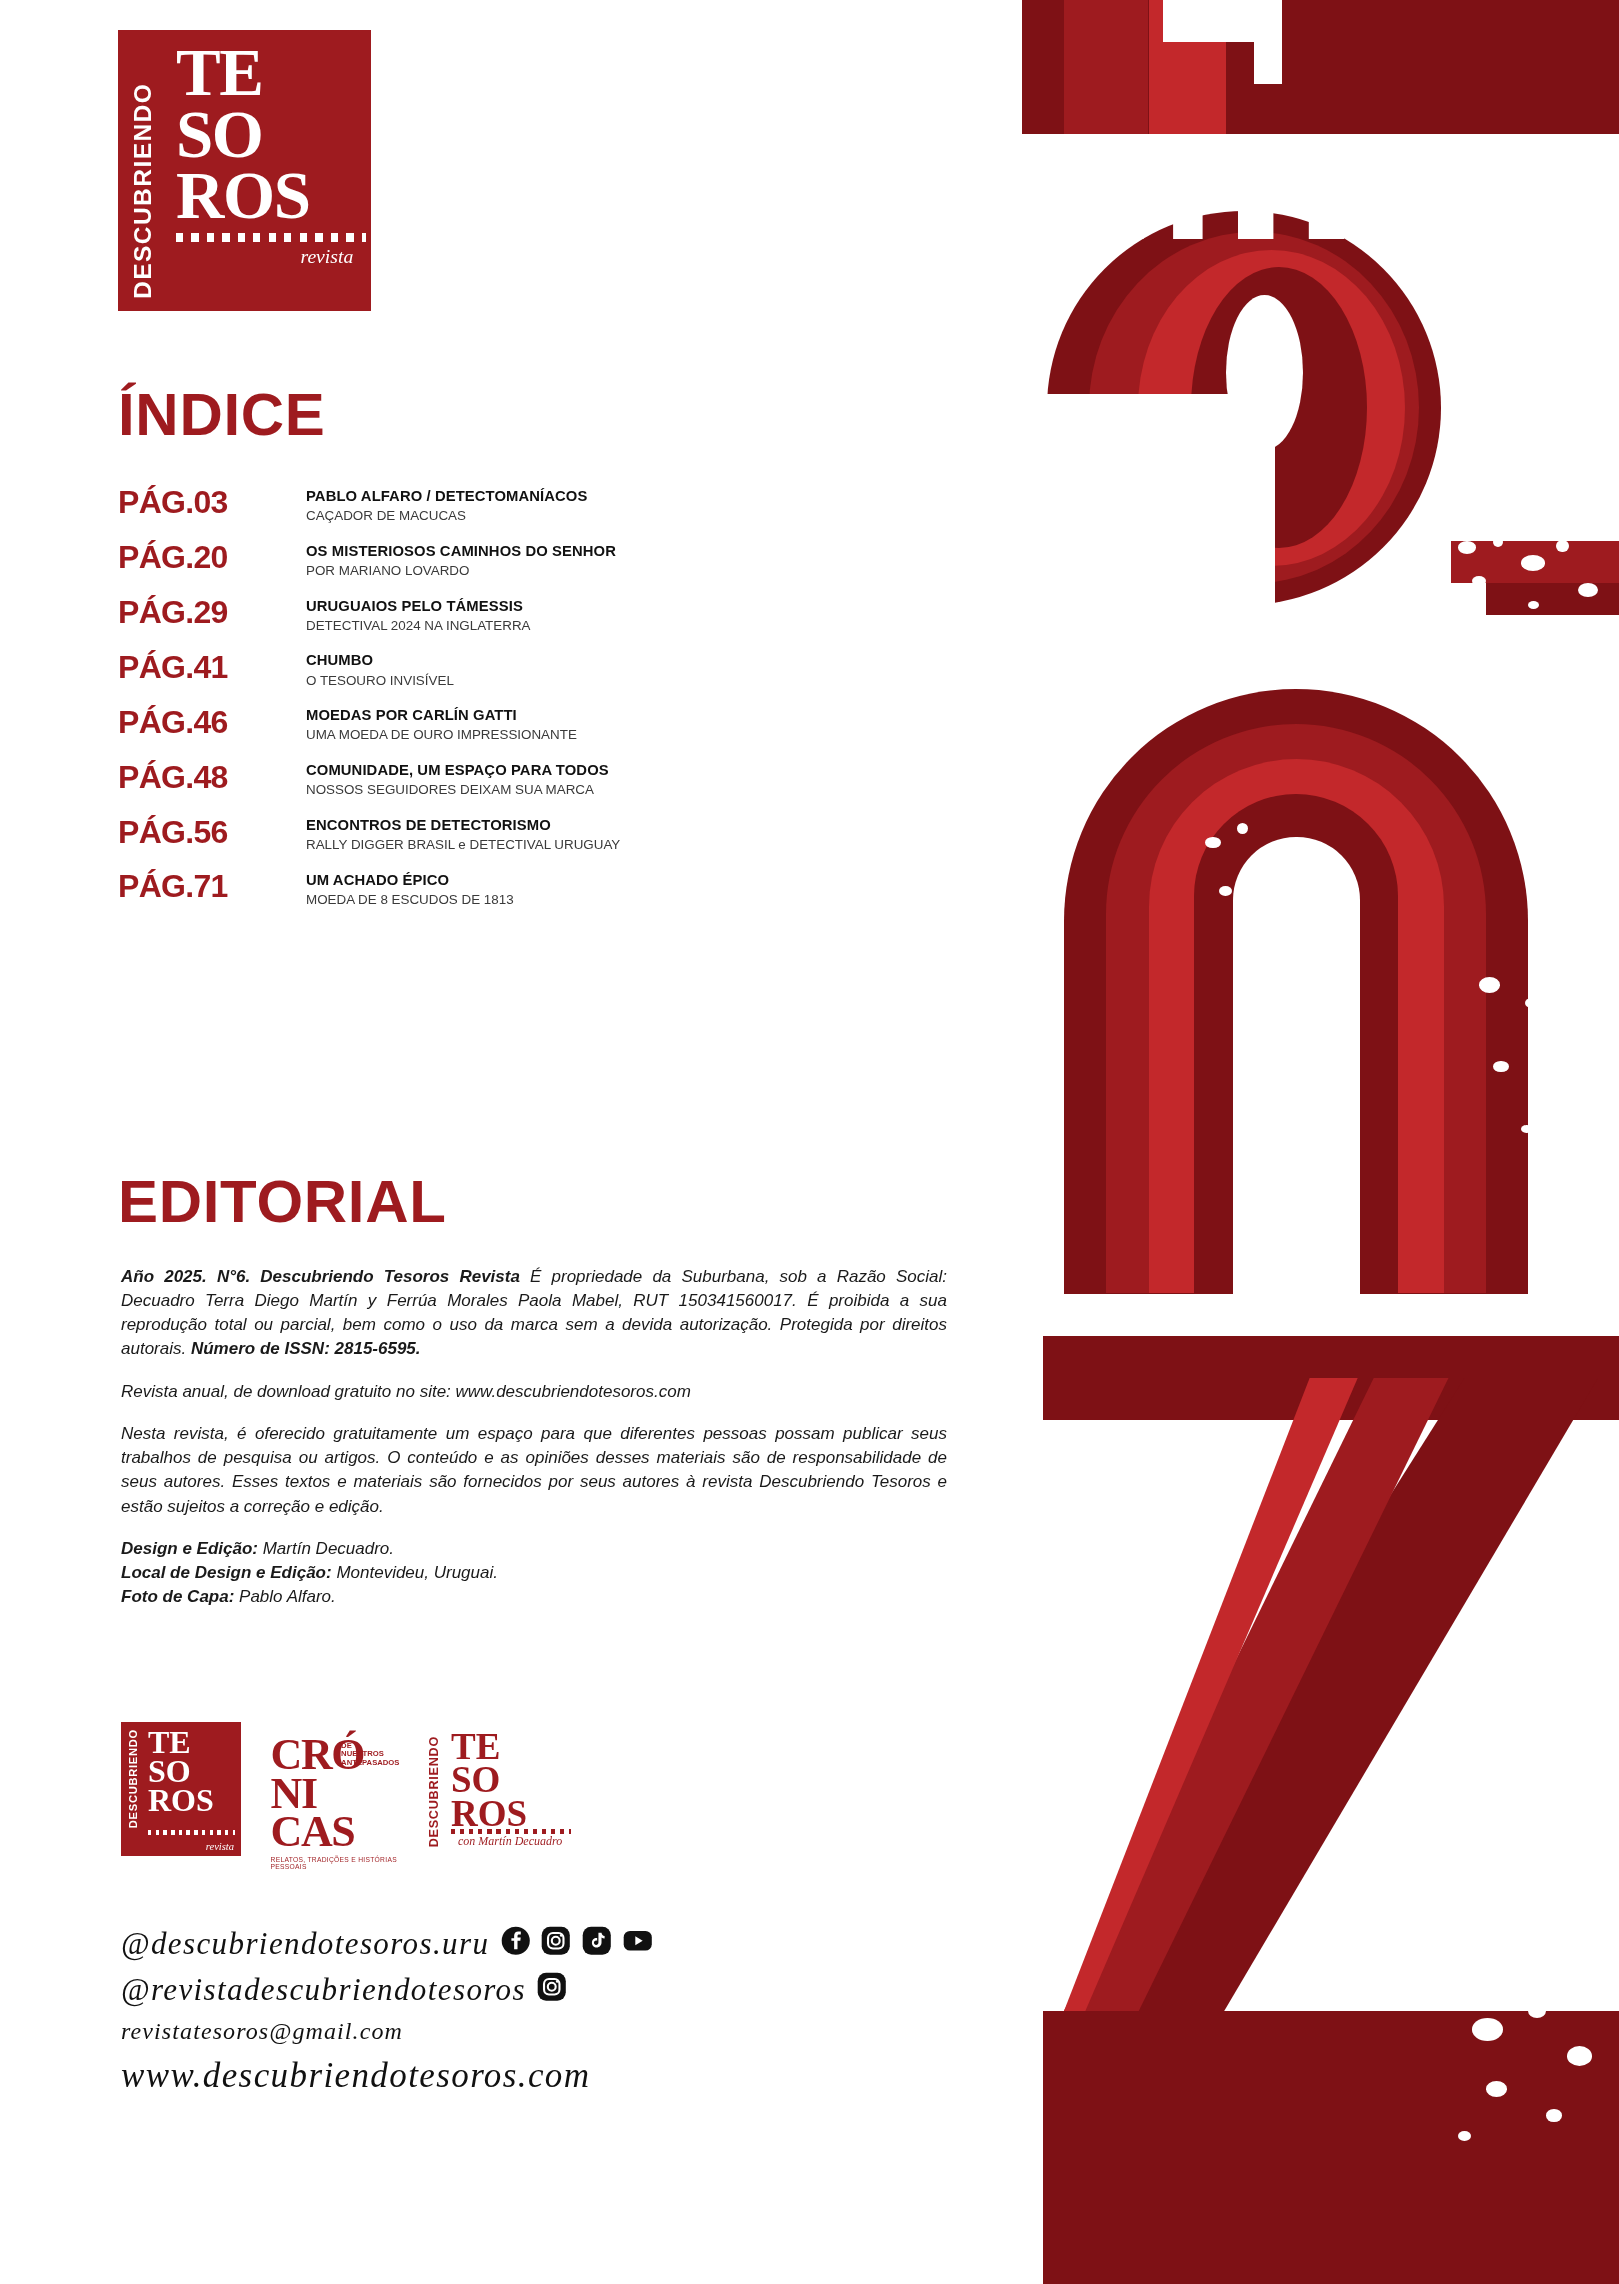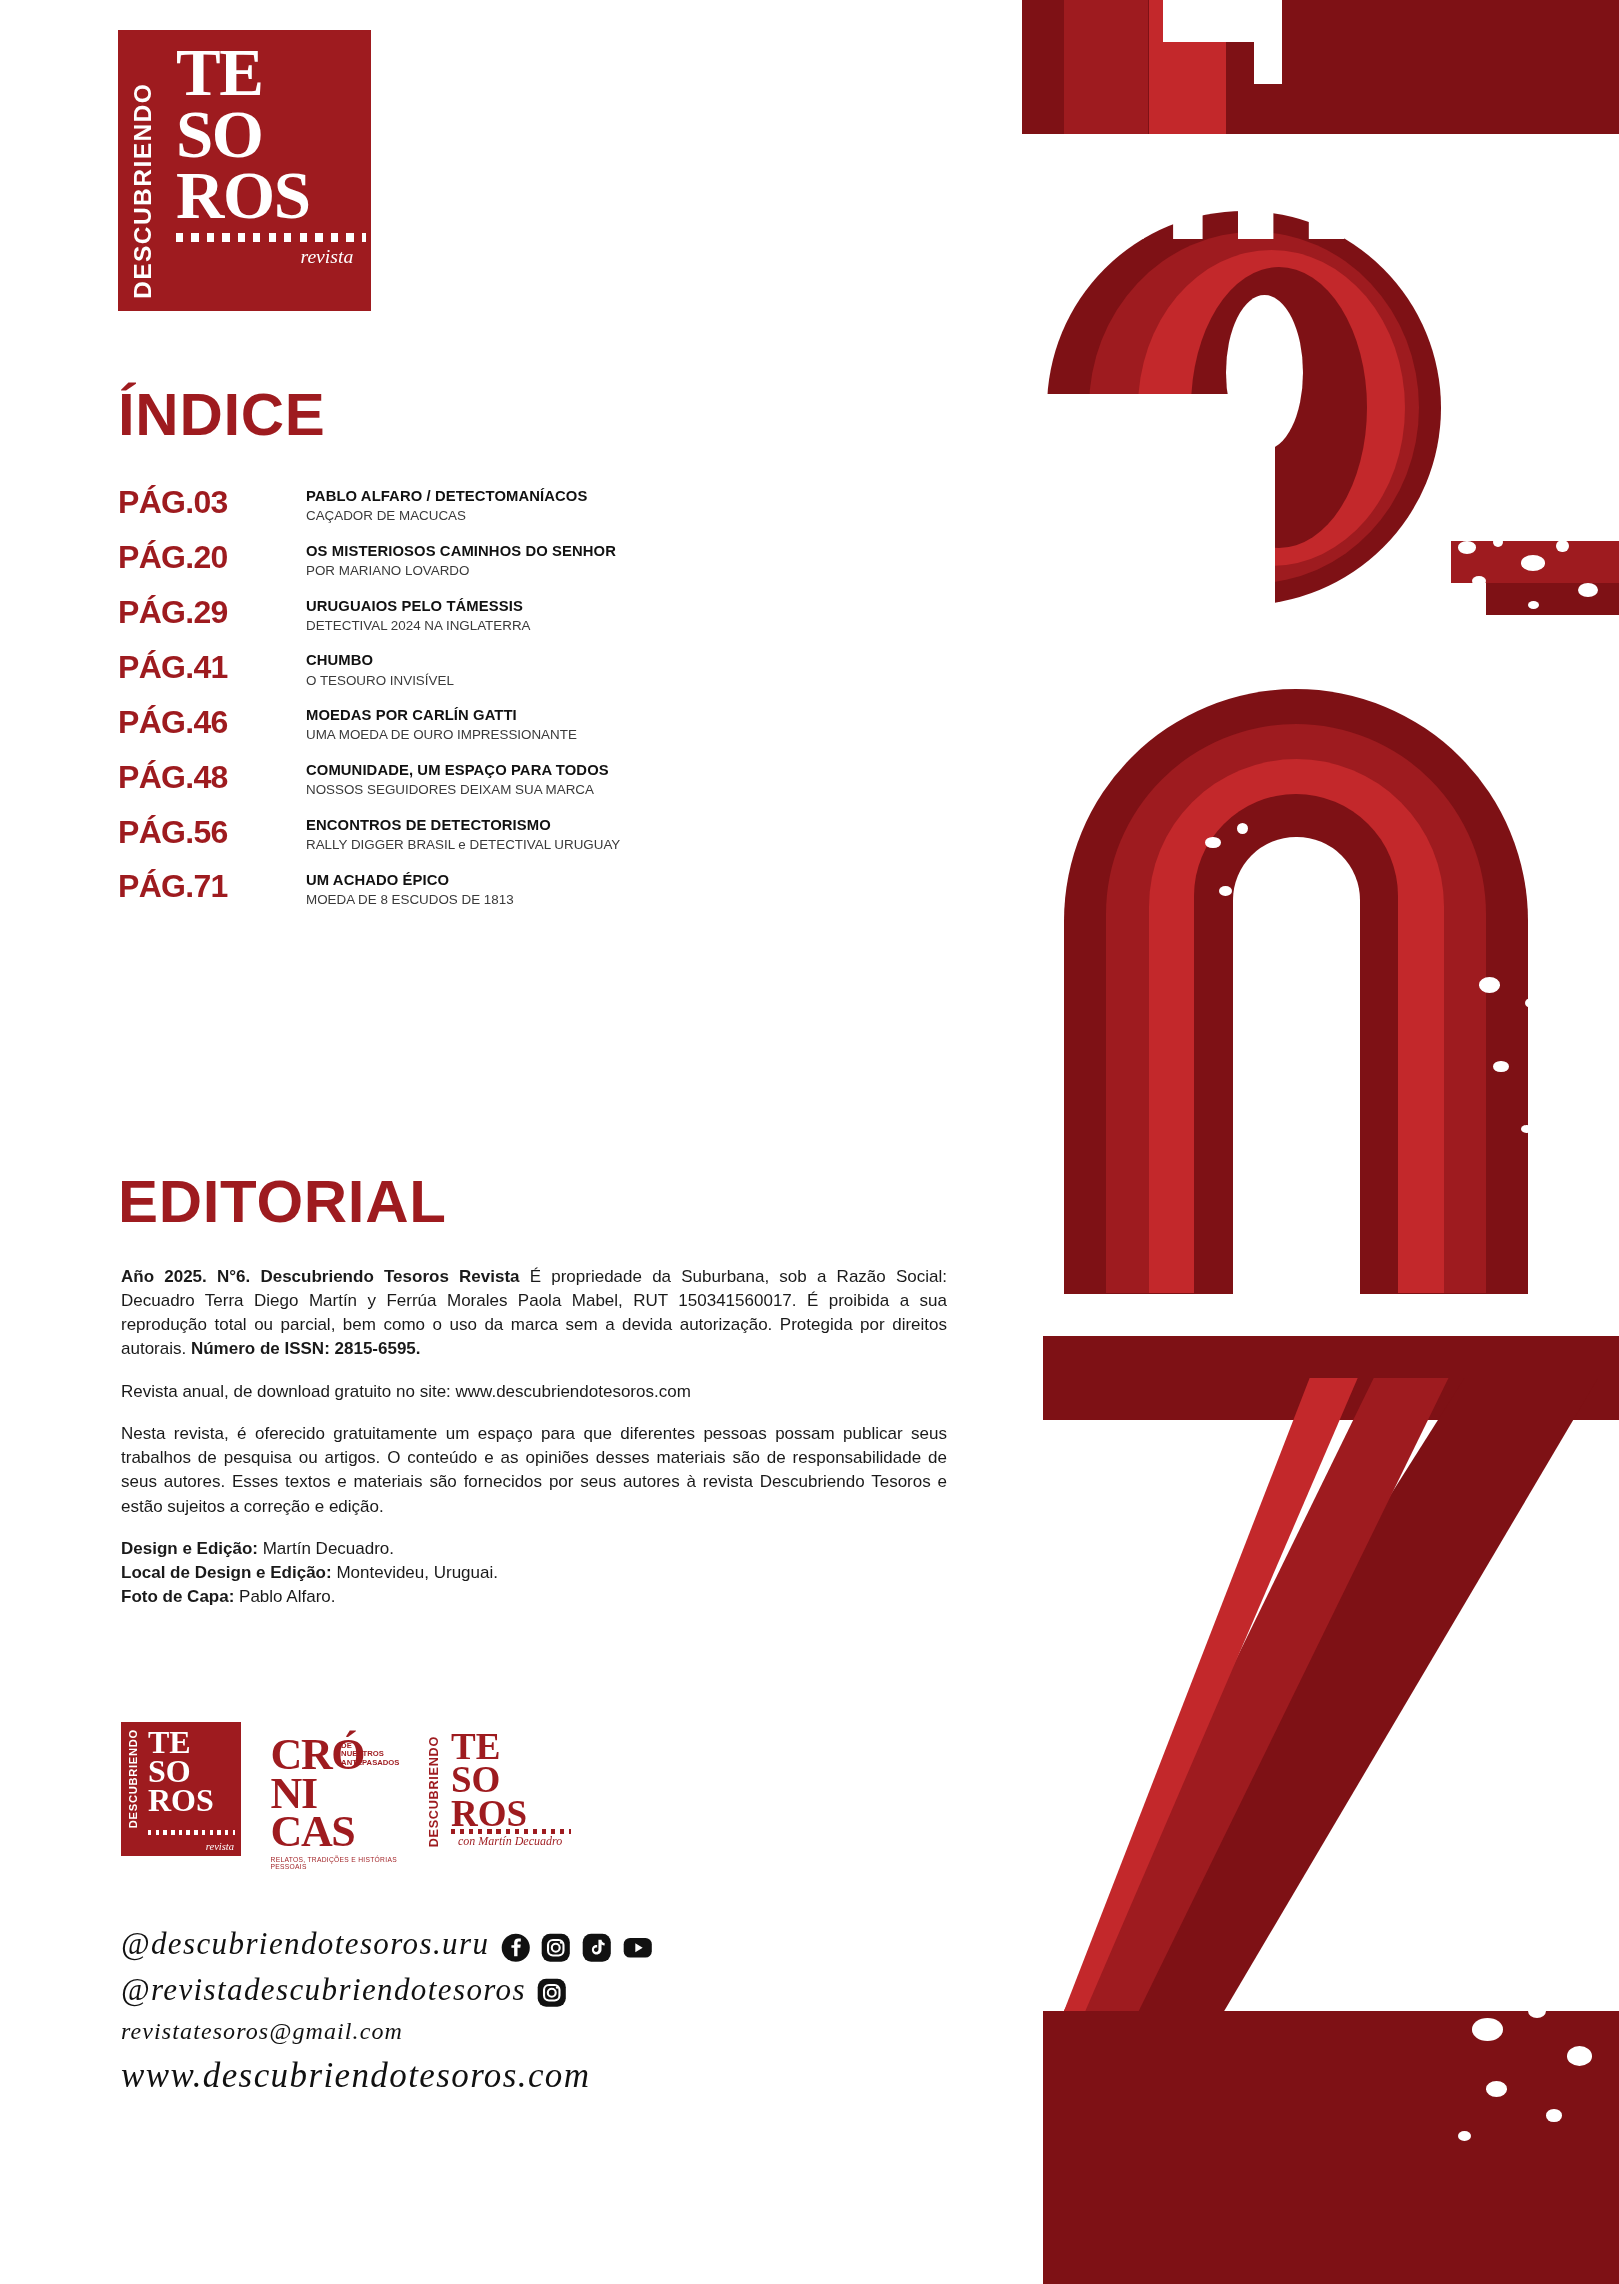--- a/index.html
+++ b/index.html
@@ -183,20 +183,21 @@
 
   .editorial-body {
     position: absolute;
     left: 121px;
     top: 1265px;
     width: 826px;
     font-size: 17px;
     line-height: 1.42;
     color: #1a1a1a;
     text-align: justify;
+    font-style: italic;
   }
   .editorial-body p { margin: 0 0 18.3px 0; }
   .editorial-body b { font-weight: bold; }
 
   .logos-row {
     position: absolute;
     left: 121px;
     top: 1722px;
     display: flex;
     align-items: flex-end;
@@ -274,21 +275,21 @@
   }
 
   .social {
     position: absolute;
     left: 121px;
     top: 1926px;
     width: 808px;
   }
   .social-line {
     display: flex;
-    align-items: flex-end;
+    align-items: flex-start;
     gap: 11.2px;
     margin-bottom: 9.8px;
   }
   .handle {
     font-family: "Liberation Serif", serif;
     font-style: italic;
     font-size: 31px;
     letter-spacing: 1.4px;
     color: #111;
   }

